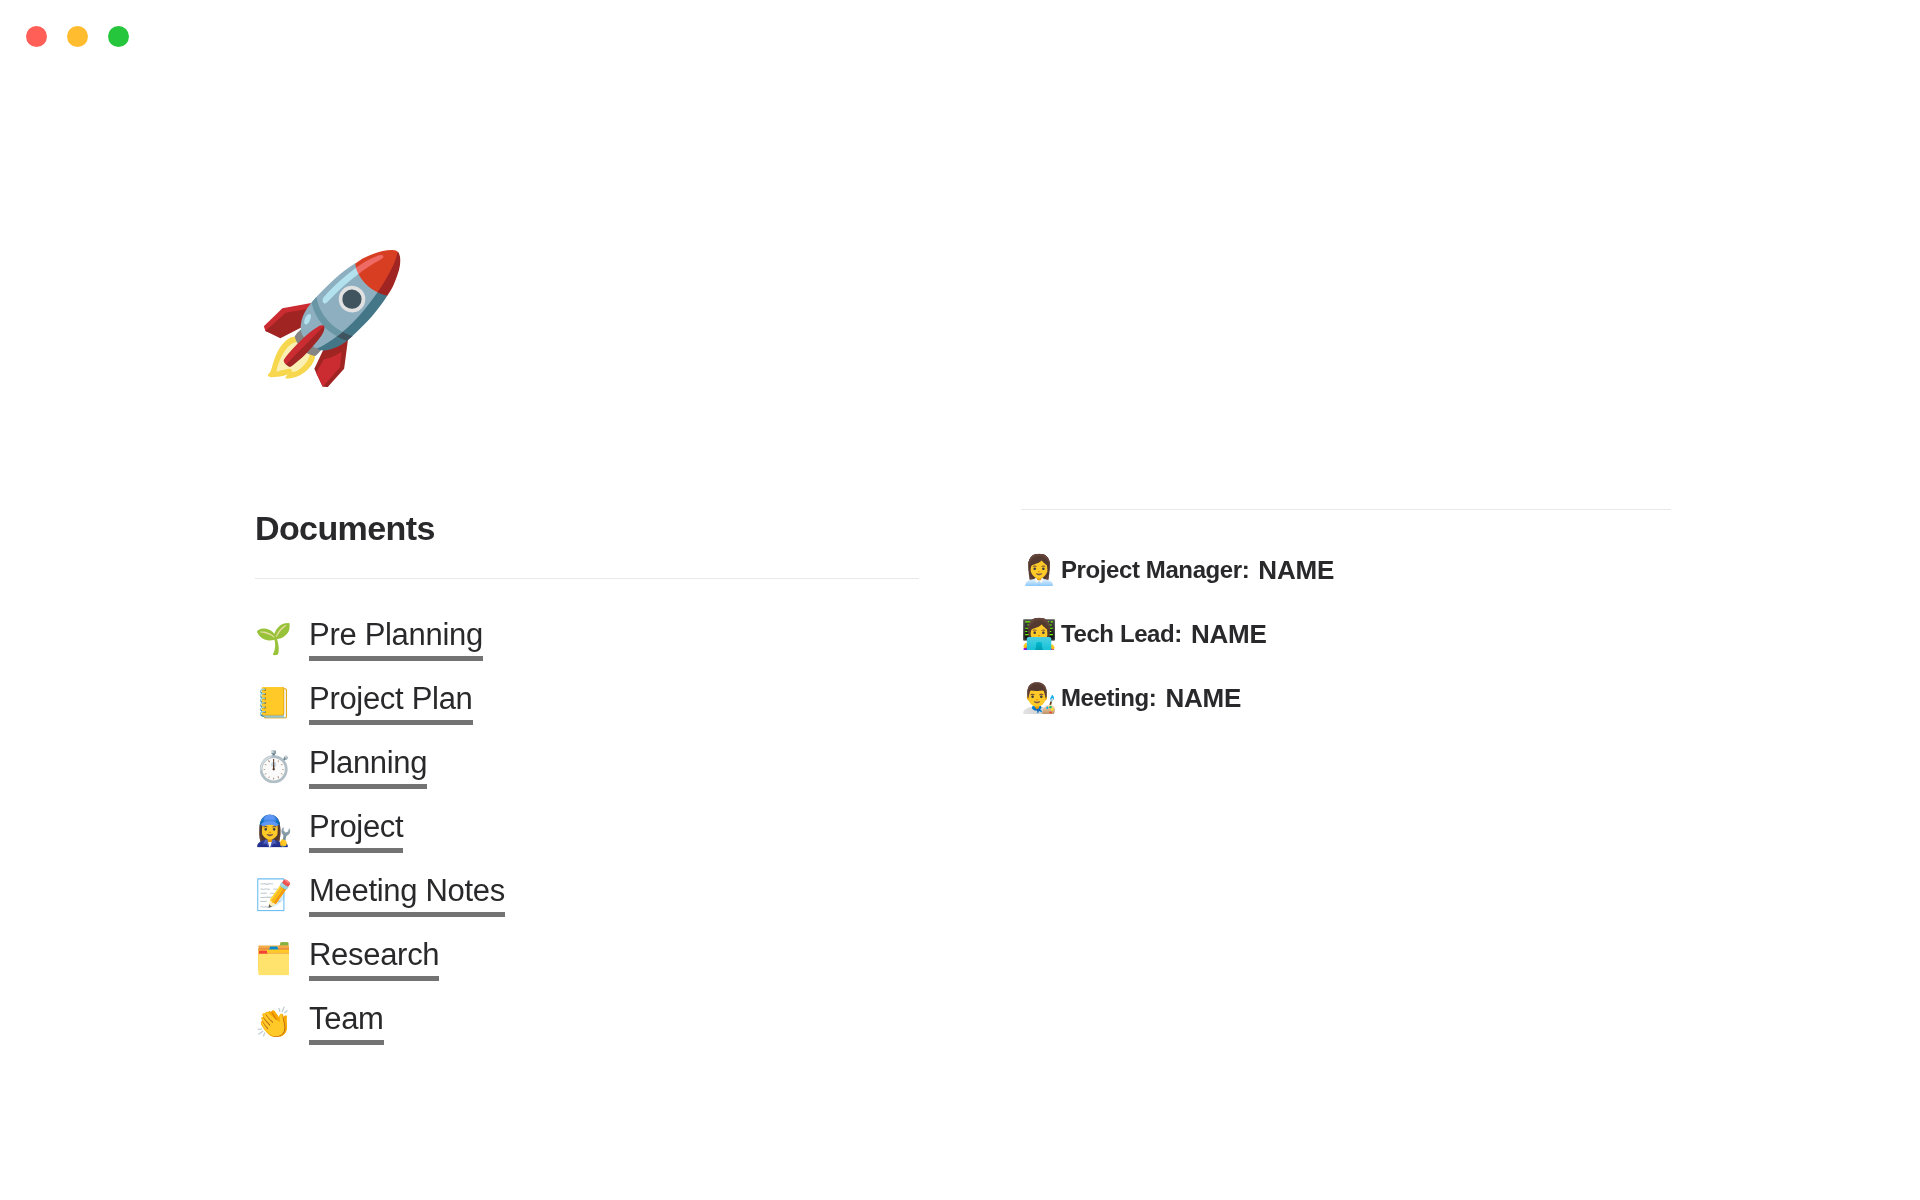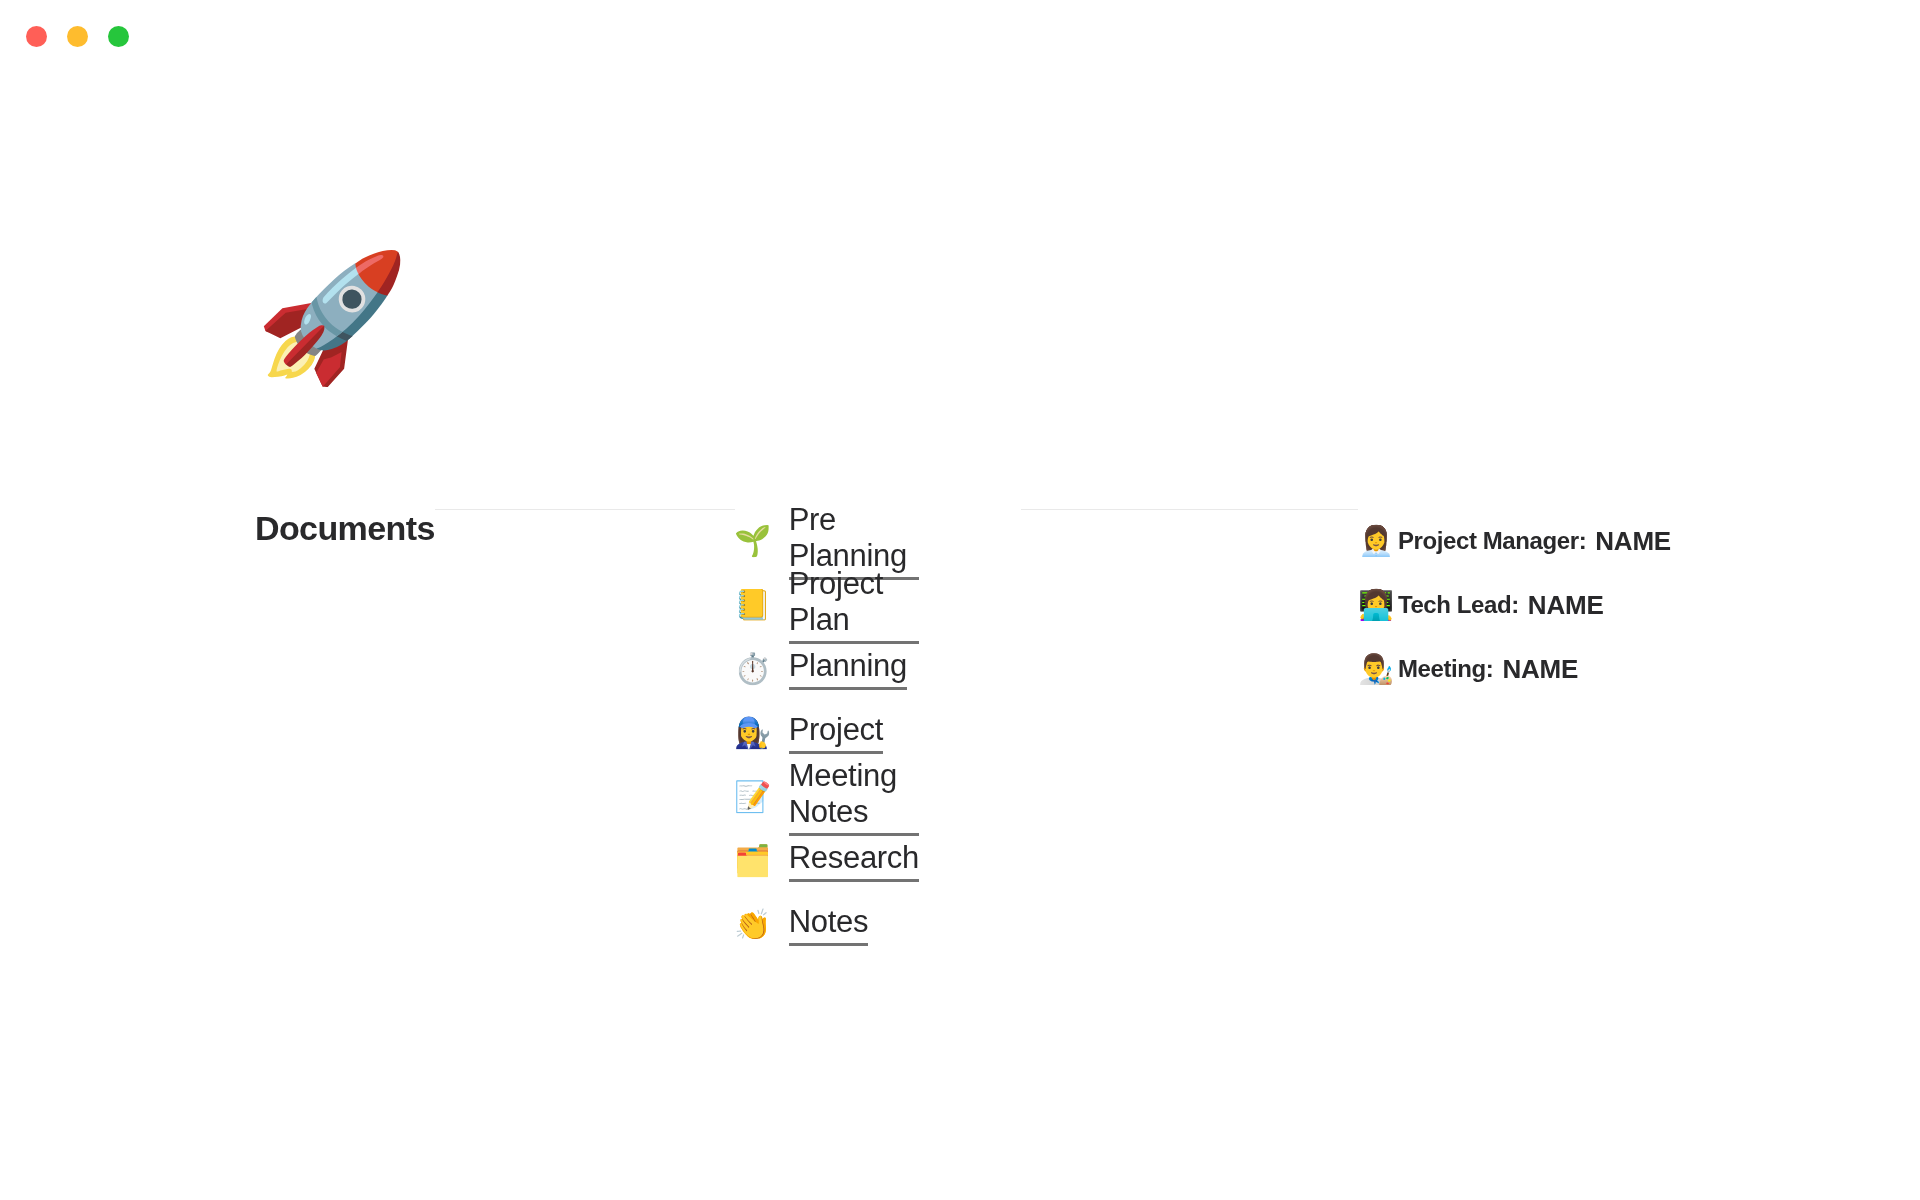--- a/index.html
+++ b/index.html
@@ -74,22 +74,21 @@
 
   
   .columns {
     display: flex;
     margin-top: 86px;
     width: 1420px;
   }
 
   .column {
     display: flex;
-    flex-direction: row;
-    justify-content: space-between;
+    flex-direction: column;
   }
 
   .column-documents { width: 664px; margin-right: 102px; }
   .column-team      { width: 650px; }
 
   .section-heading {
     font-size: 34px;
     font-weight: bold;
     letter-spacing: -0.6px;
     color: #29292b;
@@ -119,21 +118,21 @@
     width: 54px;
     flex: 0 0 54px;
     font-family: "DejaVu Sans", sans-serif;
     user-select: none;
   }
 
   .doc-label {
     font-size: 31px;
     color: #29292b;
     letter-spacing: -0.3px;
-    border-bottom: 3px solid #737373;
+    border-bottom: 5px solid #737373;
     padding-bottom: 3px;
     line-height: 1.15;
   }
 
   
   .team-list { display: flex; flex-direction: column; }
 
   .team-item {
     display: flex;
     align-items: center;
@@ -206,21 +205,21 @@
           <div class="doc-item">
             <span class="doc-emoji">📝</span>
             <span class="doc-label">Meeting Notes</span>
           </div>
           <div class="doc-item">
             <span class="doc-emoji">🗂️</span>
             <span class="doc-label">Research</span>
           </div>
           <div class="doc-item">
             <span class="doc-emoji">👏</span>
-            <span class="doc-label">Notes</span>
+            <span class="doc-label">Team</span>
           </div>
         </div>
     </div>
 
     <div class="column column-team">
       <div class="section-divider"></div>
       <div class="team-list">
           <div class="team-item">
             <span class="team-emoji">👩‍💼</span>
             <span class="team-role">Project Manager:</span>

